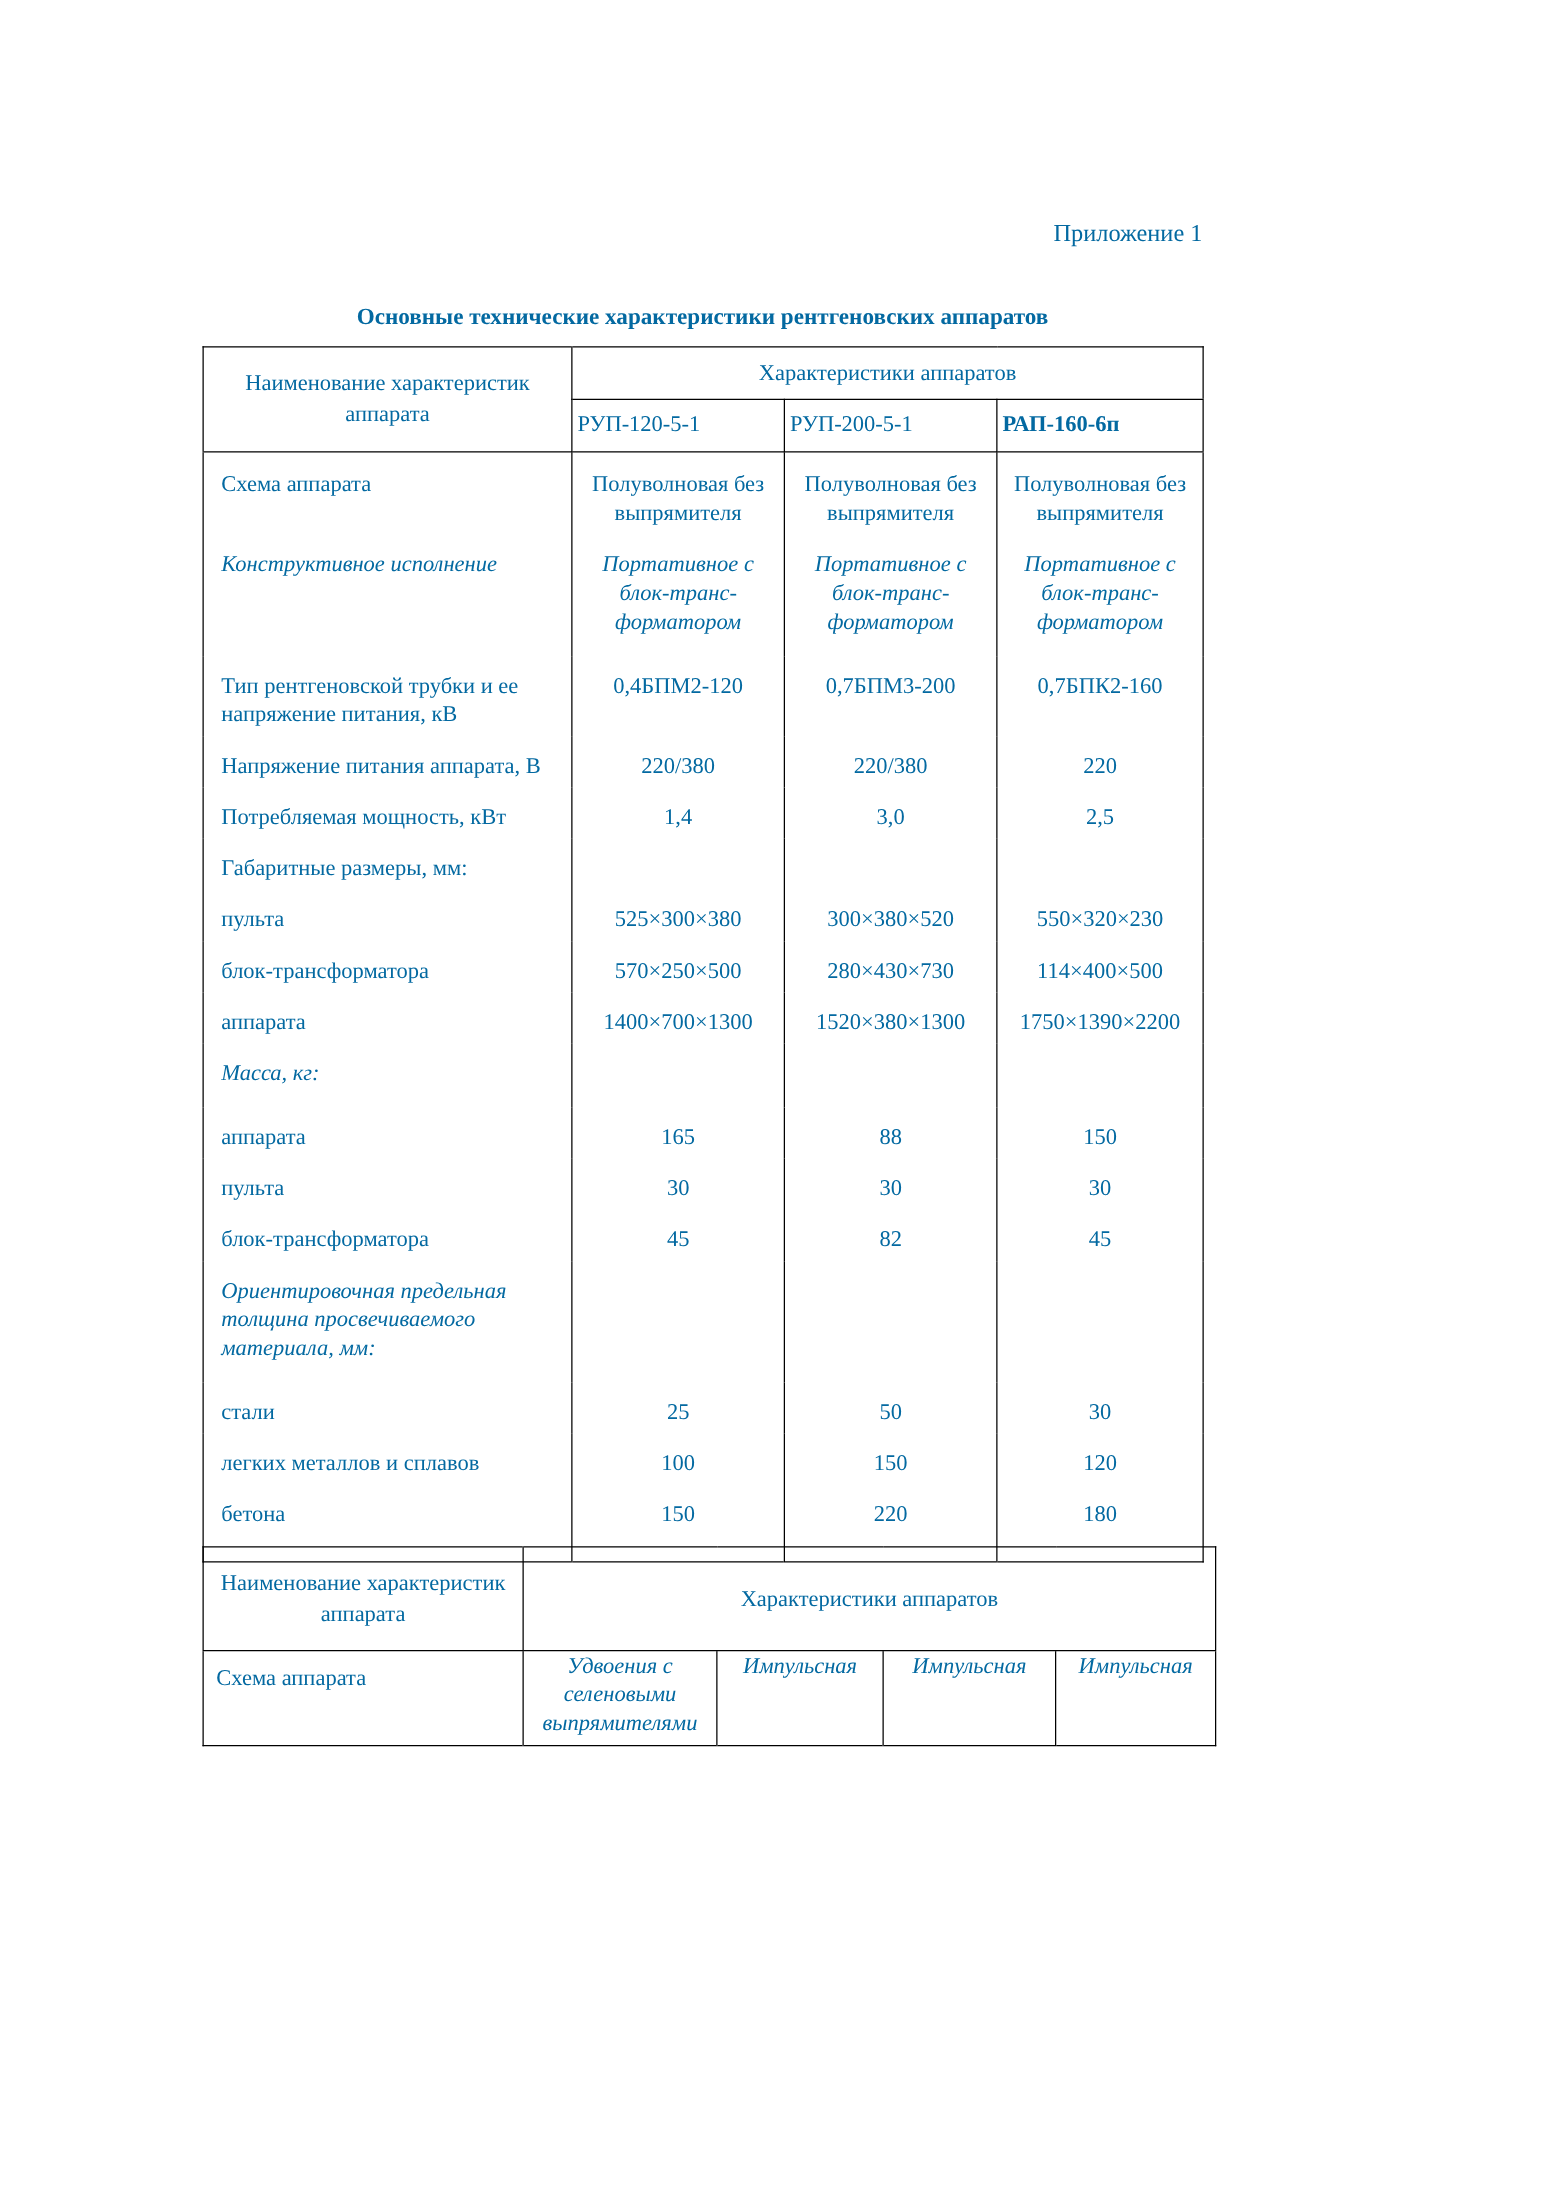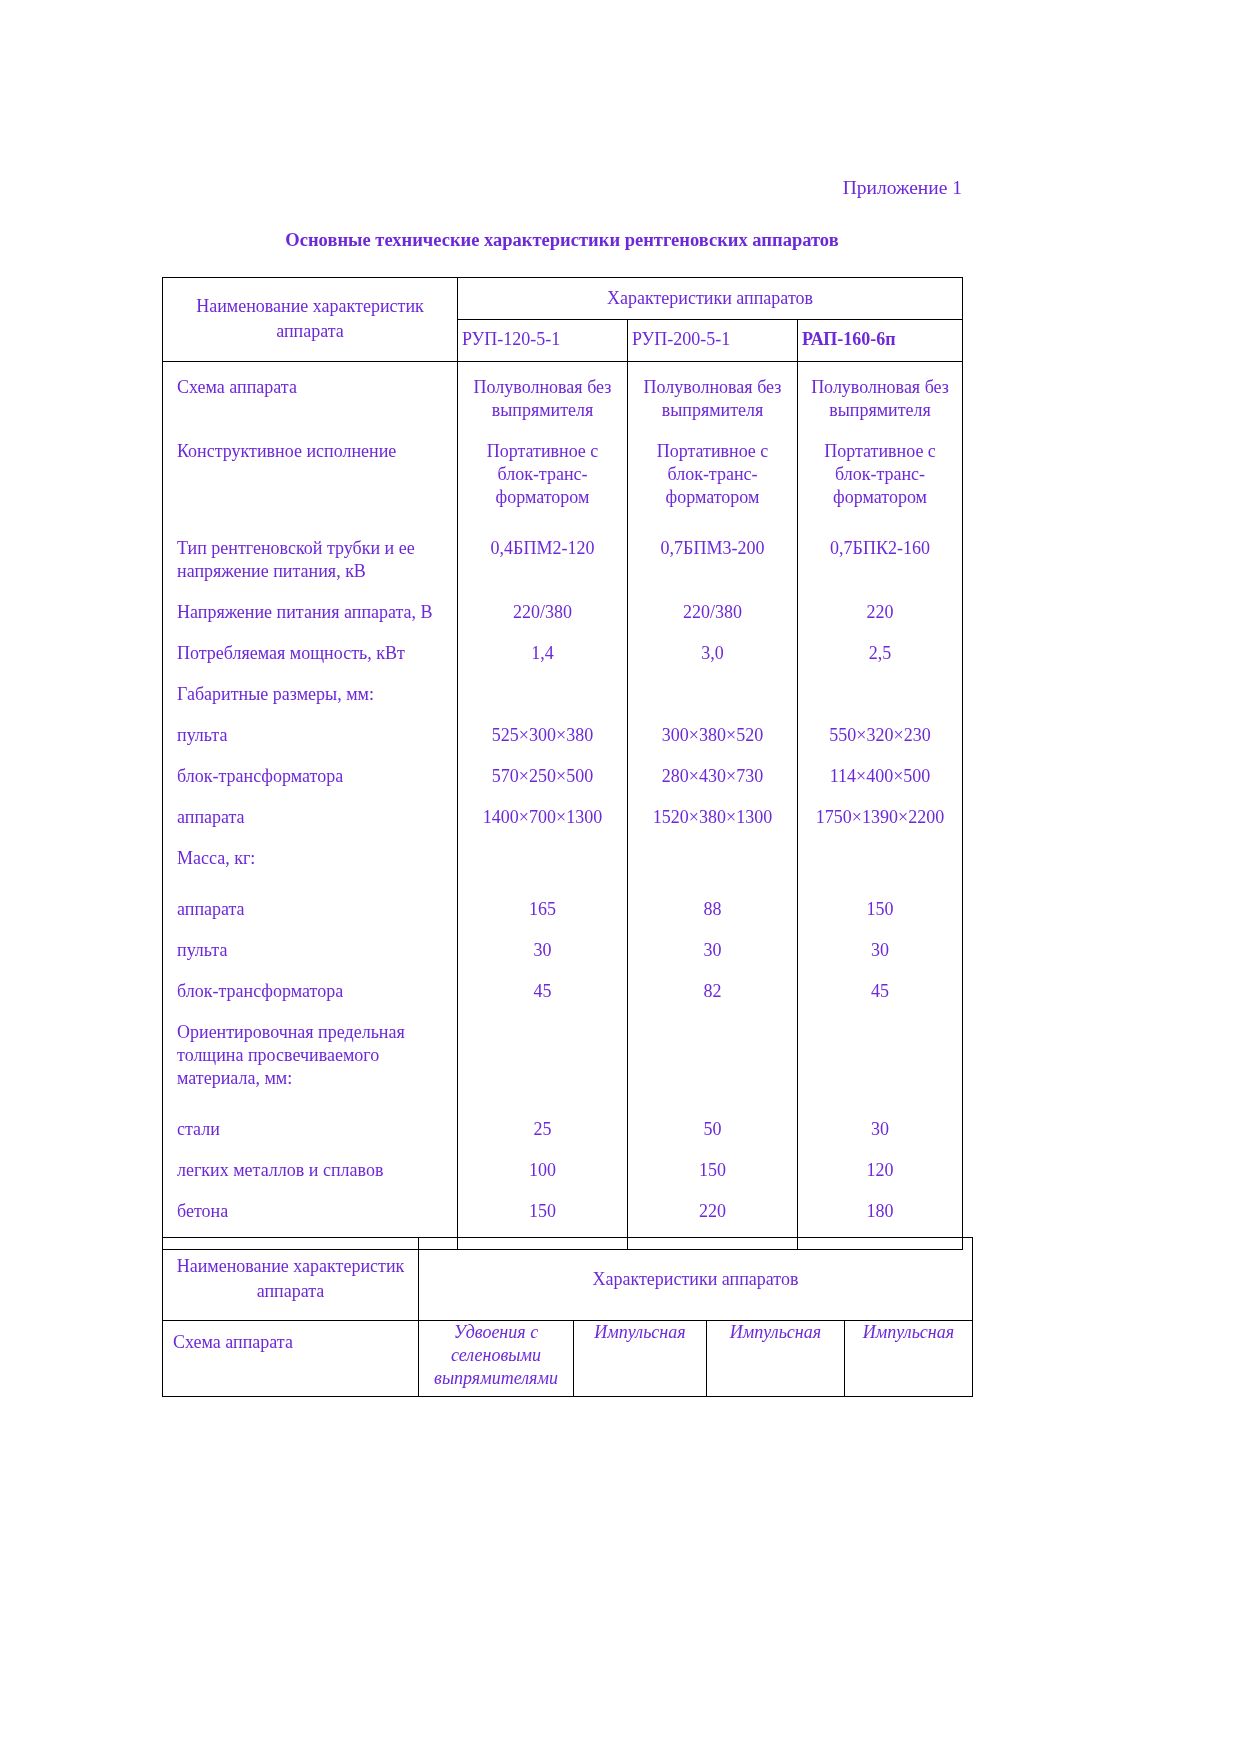--- a/index.html
+++ b/index.html
@@ -6,41 +6,41 @@
     margin: 0;
     padding: 0;
     background: #ffffff;
   }
   .page {
     position: relative;
     width: 1240px;
     height: 1755px;
     background: #ffffff;
     font-family: "Liberation Serif", "DejaVu Serif", serif;
-    color: #6d28d9;
+    color: #0369a1;
     overflow: hidden;
     box-sizing: border-box;
   }
 
   
   .doc-header {
     position: absolute;
     top: 175px;
     left: 0;
     width: 962px;
     text-align: right;
     font-size: 19.5px;
     line-height: 25px;
   }
   .doc-header div { white-space: nowrap; }
 
   
   .doc-title {
     position: absolute;
-    top: 228px;
+    top: 242px;
     left: 162px;
     width: 800px;
     text-align: center;
     font-size: 18.5px;
     font-weight: bold;
     line-height: 24px;
   }
 
   
   .tbl {
@@ -98,21 +98,21 @@
     border-right: 1.6px solid #000;
     text-align: left;
     padding: 12px 8px 6px 14px;
   }
   #table1 td.val {
     border-right: 1.3px solid #000;
     text-align: center;
     padding: 12px 6px 6px 6px;
   }
   #table1 td.val.last { border-right: 0; }
-  #table1 tr.tall td { padding-bottom: 16px; }
+  #table1 tr.tall td { padding-bottom: 16px; font-style: italic; }
   #table1 tr.first-body td { padding-top: 14px; }
   #table1 tr.last-body td { padding-bottom: 26px; }
 
   
   #table2 {
     top: 1237px;
     left: 162px;
     width: 810px;
     border: 1.6px solid #000;
   }

